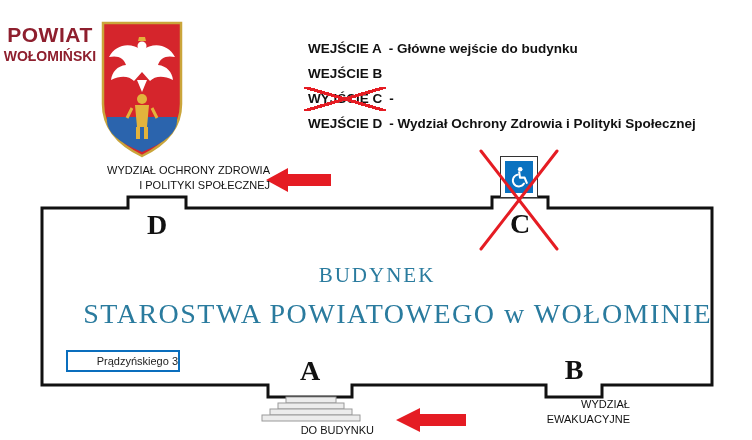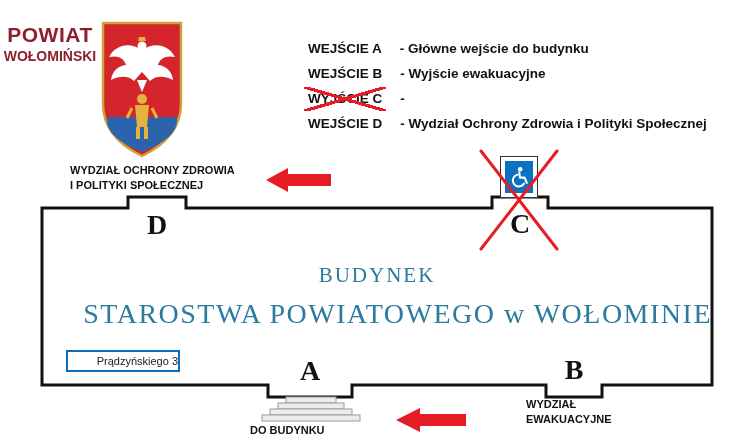--- a/index.html
+++ b/index.html
@@ -10,42 +10,42 @@
   .x-svg{position:absolute;left:0;top:0;z-index:5;pointer-events:none;}
 
   
   .brand{position:absolute;left:0;top:3px;width:100px;text-align:center;color:#8e1f2e;z-index:2;}
   .brand-l1{font-size:21px;font-weight:bold;letter-spacing:.5px;}
   .brand-l2{font-size:14px;font-weight:bold;margin-top:1px;}
   .crest{position:absolute;left:98px;top:0;z-index:2;}
 
   
   .legend{position:absolute;left:308px;top:21px;z-index:2;}
-  .legend-row{display:flex;gap:18px;align-items:baseline;margin-bottom:9px;
+  .legend-row{display:flex;gap:7px;align-items:baseline;margin-bottom:9px;
               font-size:13.5px;font-weight:bold;white-space:nowrap;line-height:16px;}
   .lg-label{position:relative;}
   .lg-label.crossed::after{content:"";position:absolute;left:-4px;right:-4px;top:-4px;bottom:-4px;
       background-image:
         linear-gradient(to top right, transparent 46.5%, #e51c23 46.5%, #e51c23 53.5%, transparent 53.5%),
         linear-gradient(to bottom right, transparent 46.5%, #e51c23 46.5%, #e51c23 53.5%, transparent 53.5%);}
 
   
   .bldg-title{position:absolute;left:42px;top:243px;width:670px;text-align:center;z-index:2;
               color:#2a7b9e;font-family:"Liberation Serif",serif;}
   .bldg-title .t1{font-size:21px;letter-spacing:2px;}
   .bldg-title .t2{font-size:28px;letter-spacing:1.5px;margin-top:10px;text-align:right;}
 
   .big-letter{position:absolute;width:34px;text-align:center;z-index:2;
               font-family:"Liberation Serif",serif;font-weight:bold;font-size:28px;color:#111;}
   .letter-d{left:140px;top:189px;}
   .letter-c{left:503px;top:188px;}
   .letter-a{left:293px;top:335px;}
   .letter-b{left:557px;top:334px;}
 
-  .small-label{position:absolute;text-align:left;font-size:11px;font-weight:bold;
+  .small-label{position:absolute;text-align:right;font-size:11px;font-weight:normal;
                line-height:15px;z-index:2;color:#111;}
   .dept-label{left:70px;top:143px;width:200px;}
   .main-ent-label{left:250px;top:403px;width:124px;}
   .exit-label{left:526px;top:377px;width:104px;}
 
   .street-sign{position:absolute;left:66px;top:330px;width:110px;height:18px;z-index:2;
                background:#fff;border:2px solid #0a6ebd;font-size:11px;line-height:18px;
                text-align:right;color:#222;}
 
   
@@ -90,21 +90,20 @@
     </svg>
   </div>
 
   <div class="legend">
     <div class="legend-row">
       <span class="lg-label">WEJŚCIE A</span>
       <span class="lg-desc">- Główne wejście do budynku</span>
     </div>
     <div class="legend-row">
       <span class="lg-label">WEJŚCIE B</span>
-      <span class="lg-desc">- Wyjście ewakuacyjne</span>
     </div>
     <div class="legend-row">
       <span class="lg-label crossed">WYJŚCIE C</span>
       <span class="lg-desc">-</span>
     </div>
     <div class="legend-row">
       <span class="lg-label">WEJŚCIE D</span>
       <span class="lg-desc">- Wydział Ochrony Zdrowia i Polityki Społecznej</span>
     </div>
   </div>

